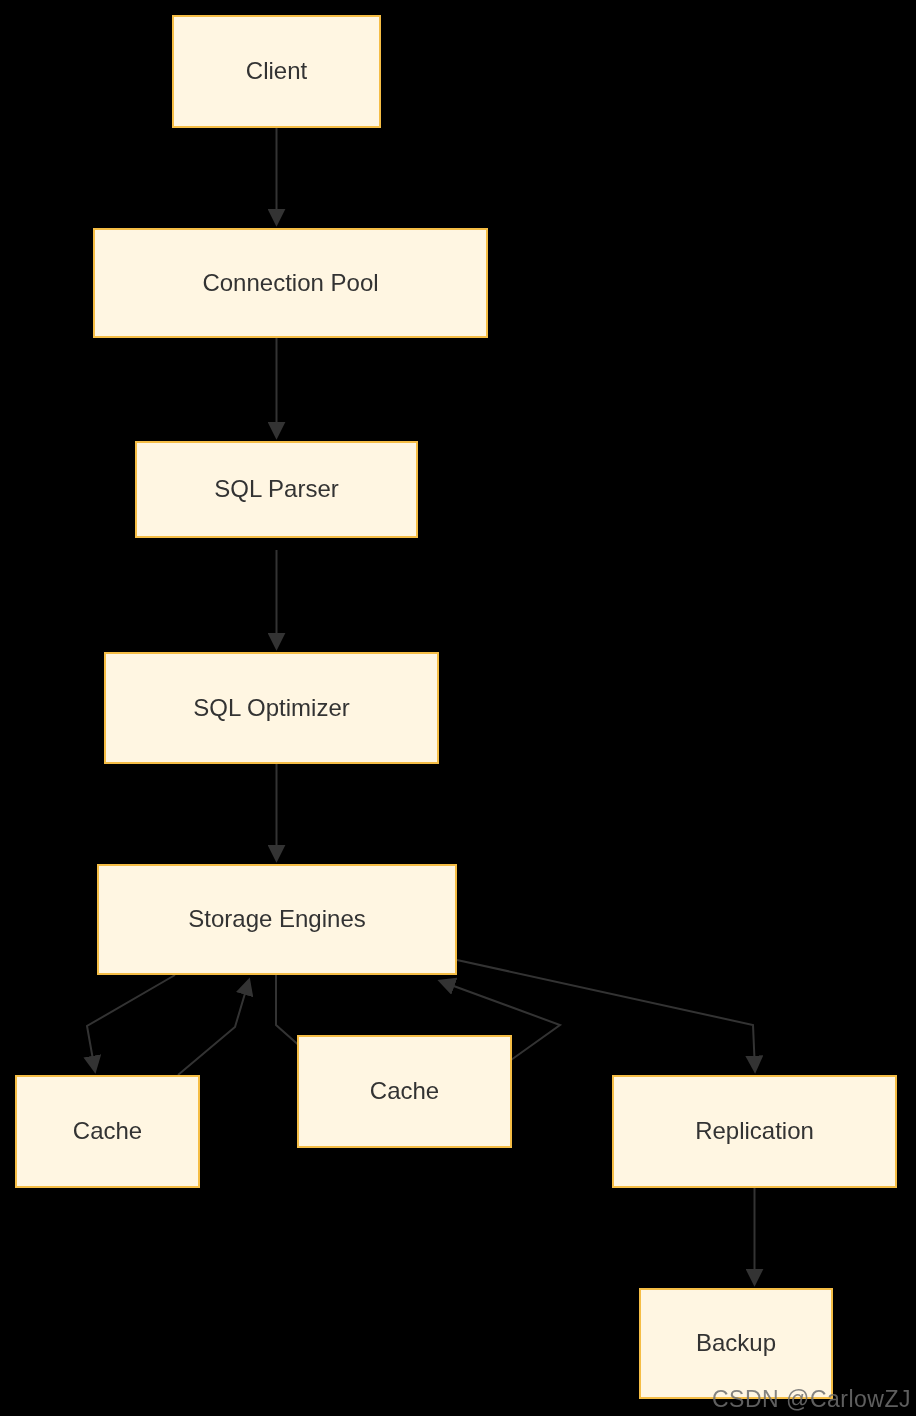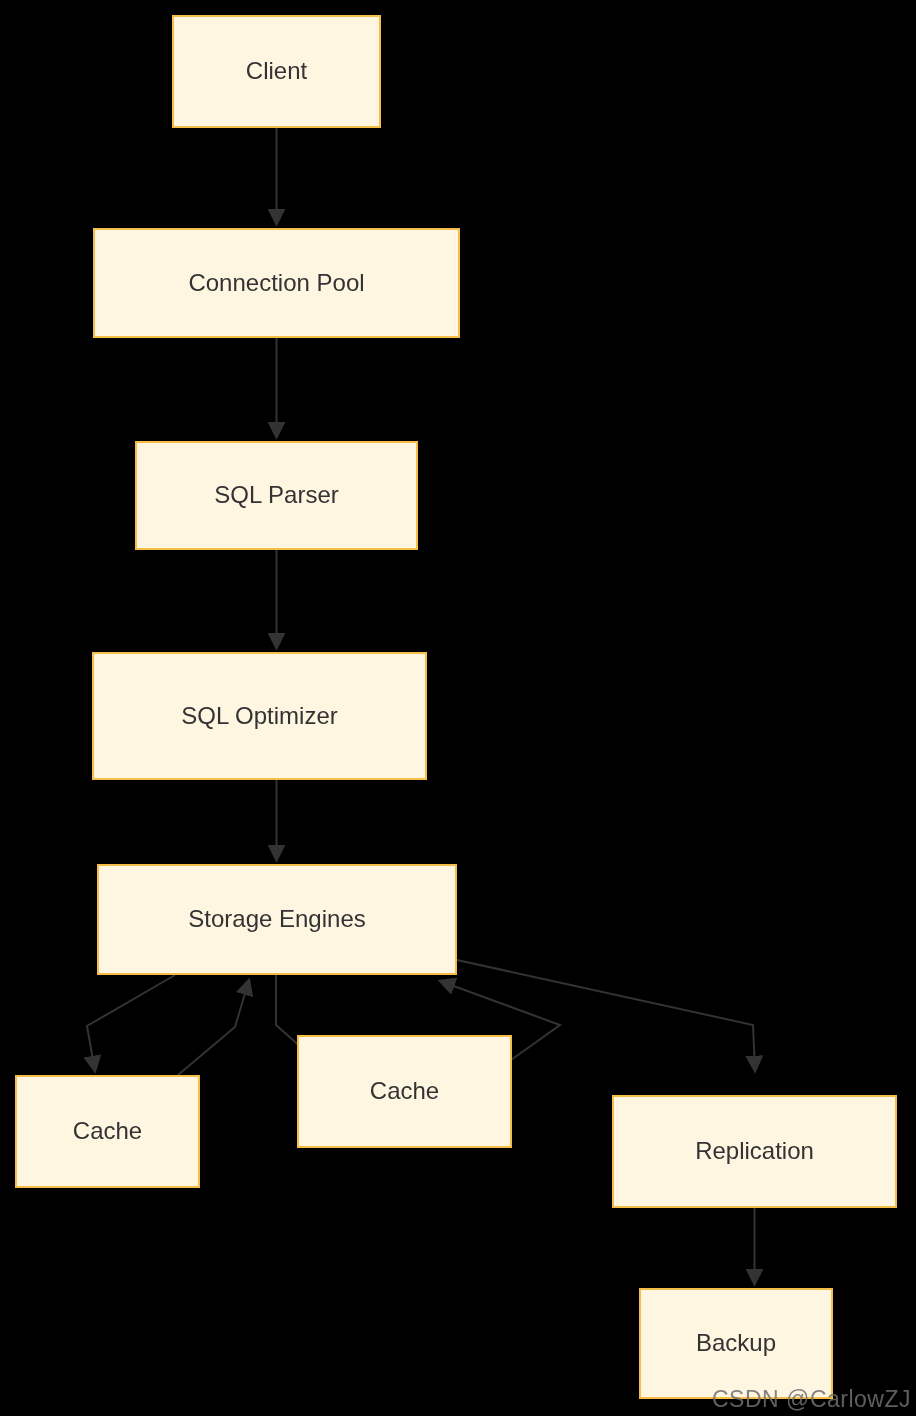--- a/index.html
+++ b/index.html
@@ -76,39 +76,39 @@
       <path d="M 178 1075 L 235 1027 L 249 980" class="edge" marker-end="url(#arrow)"></path>
       <path d="M 276 975 L 276 1025 L 328 1071" class="edge" marker-end="url(#arrow)"></path>
       <path d="M 490 1075 L 560 1025 L 440 981" class="edge" marker-end="url(#arrow)"></path>
       <path d="M 457 960 L 753 1025 L 755 1071" class="edge" marker-end="url(#arrow)"></path>
       <path d="M 754.5 1188 L 754.5 1284" class="edge" marker-end="url(#arrow)"></path>
     </svg>
   <div id="nodes">
       <div class="node" style="left: 172px; top: 15px; width: 209px; height: 113px;">
         <span class="node-label">Client</span>
       </div>
-      <div class="node" style="left: 93px; top: 228px; width: 367px; height: 110px;">
+      <div class="node" style="left: 93px; top: 228px; width: 395px; height: 110px;">
         <span class="node-label">Connection Pool</span>
       </div>
-      <div class="node" style="left: 135px; top: 441px; width: 283px; height: 109px;">
+      <div class="node" style="left: 135px; top: 441px; width: 283px; height: 97px;">
         <span class="node-label">SQL Parser</span>
       </div>
-      <div class="node" style="left: 92px; top: 652px; width: 335px; height: 128px;">
+      <div class="node" style="left: 104px; top: 652px; width: 335px; height: 112px;">
         <span class="node-label">SQL Optimizer</span>
       </div>
       <div class="node" style="left: 97px; top: 864px; width: 360px; height: 111px; justify-content: center;">
         <span class="node-label">Storage Engines</span>
       </div>
       <div class="node" style="left: 15px; top: 1075px; width: 185px; height: 113px;">
         <span class="node-label">Cache</span>
       </div>
       <div class="node" style="left: 297px; top: 1035px; width: 215px; height: 113px;">
         <span class="node-label">Cache</span>
       </div>
-      <div class="node" style="left: 612px; top: 1075px; width: 285px; height: 113px; margin-top: 20px;">
+      <div class="node" style="left: 612px; top: 1075px; width: 285px; height: 113px;">
         <span class="node-label">Replication</span>
       </div>
       <div class="node" style="left: 639px; top: 1288px; width: 194px; height: 111px;">
         <span class="node-label">Backup</span>
       </div>
     </div>
   <div class="watermark">CSDN @CarlowZJ</div>
 </div>
 
 </body></html>

